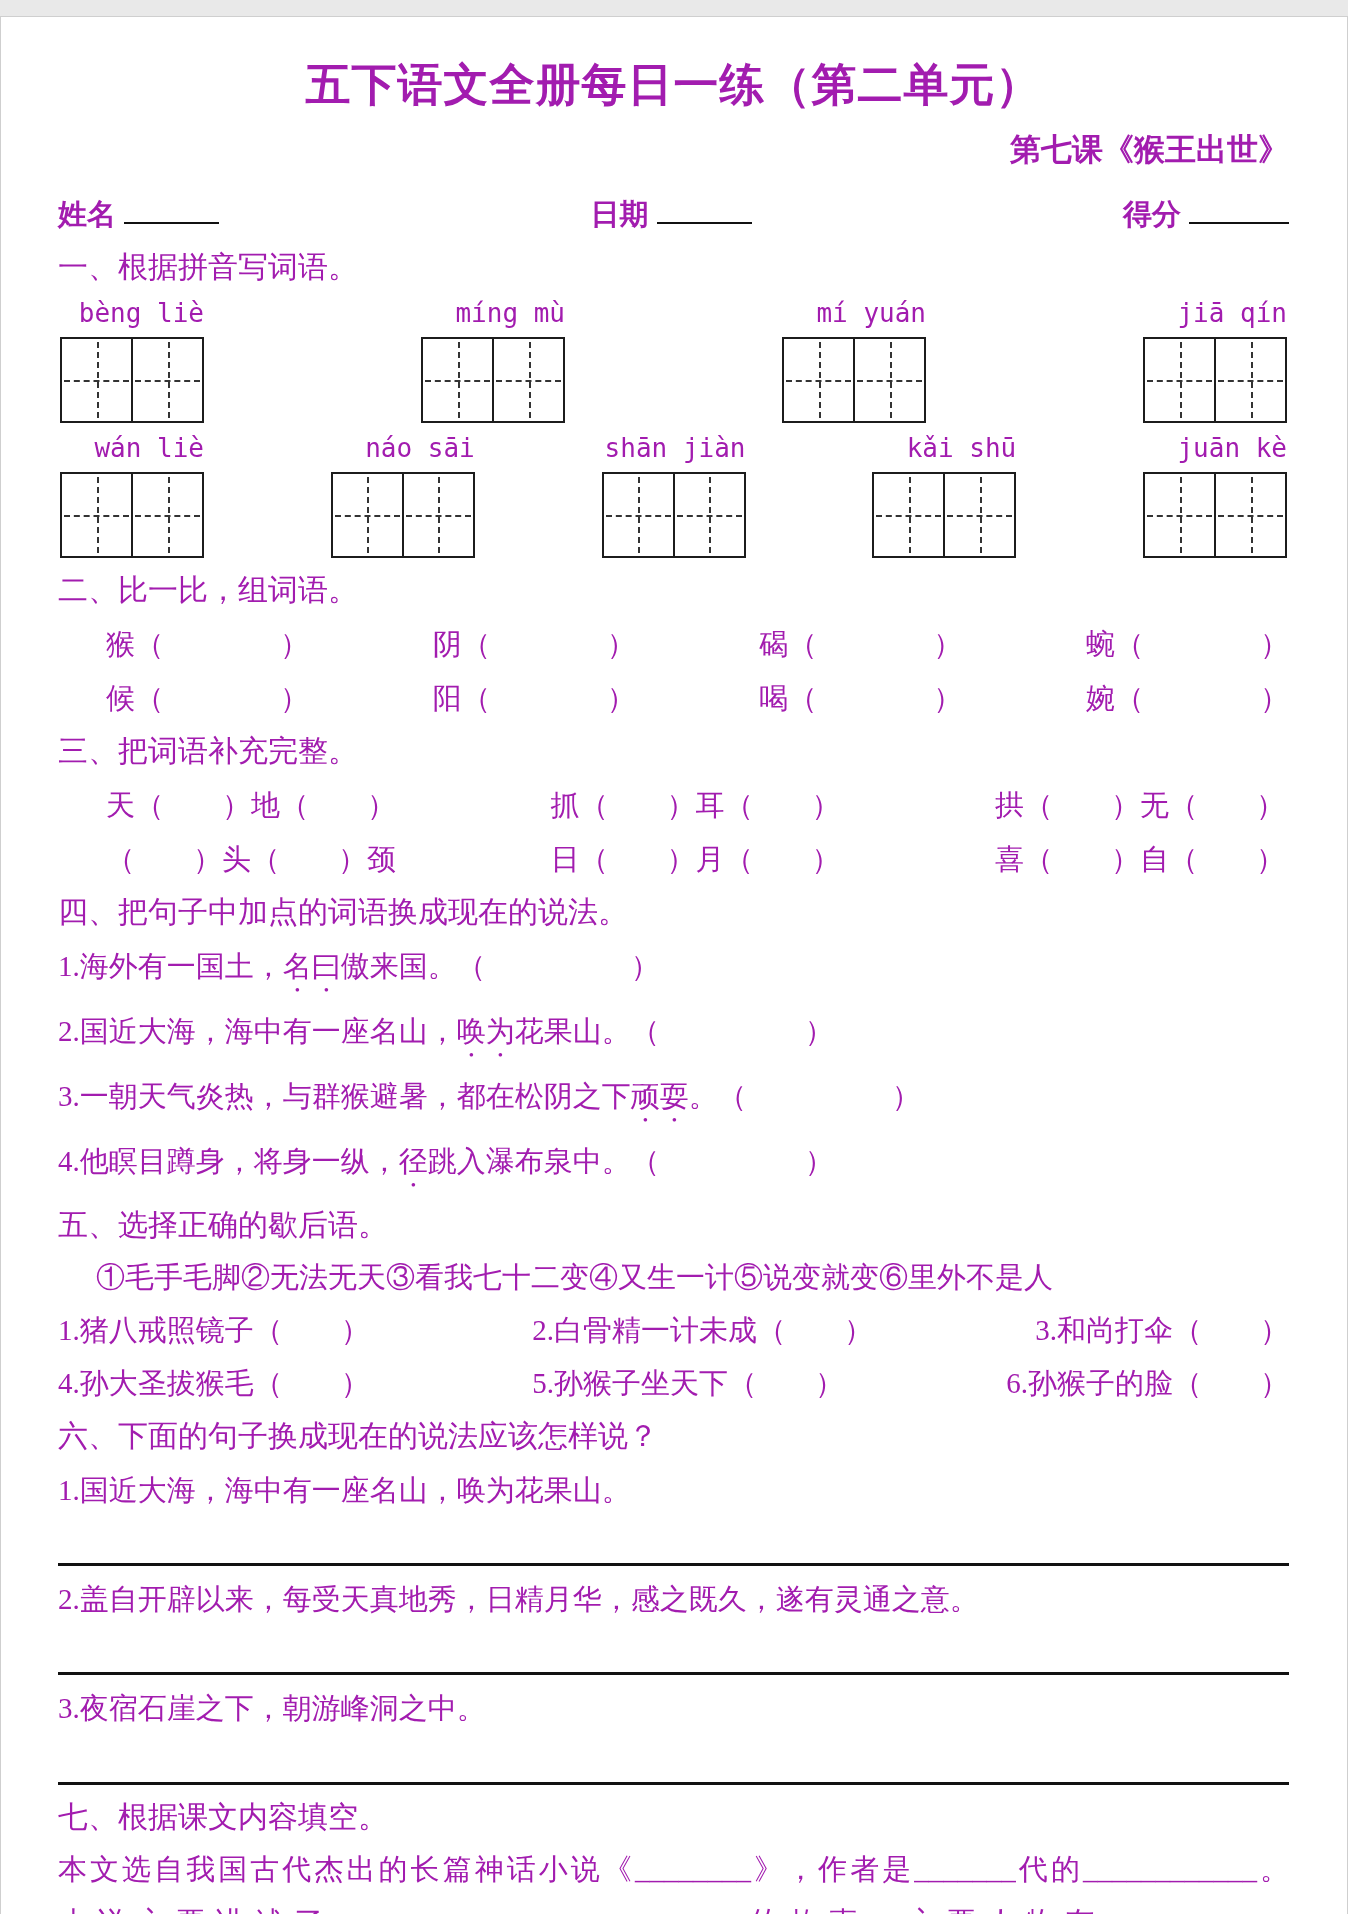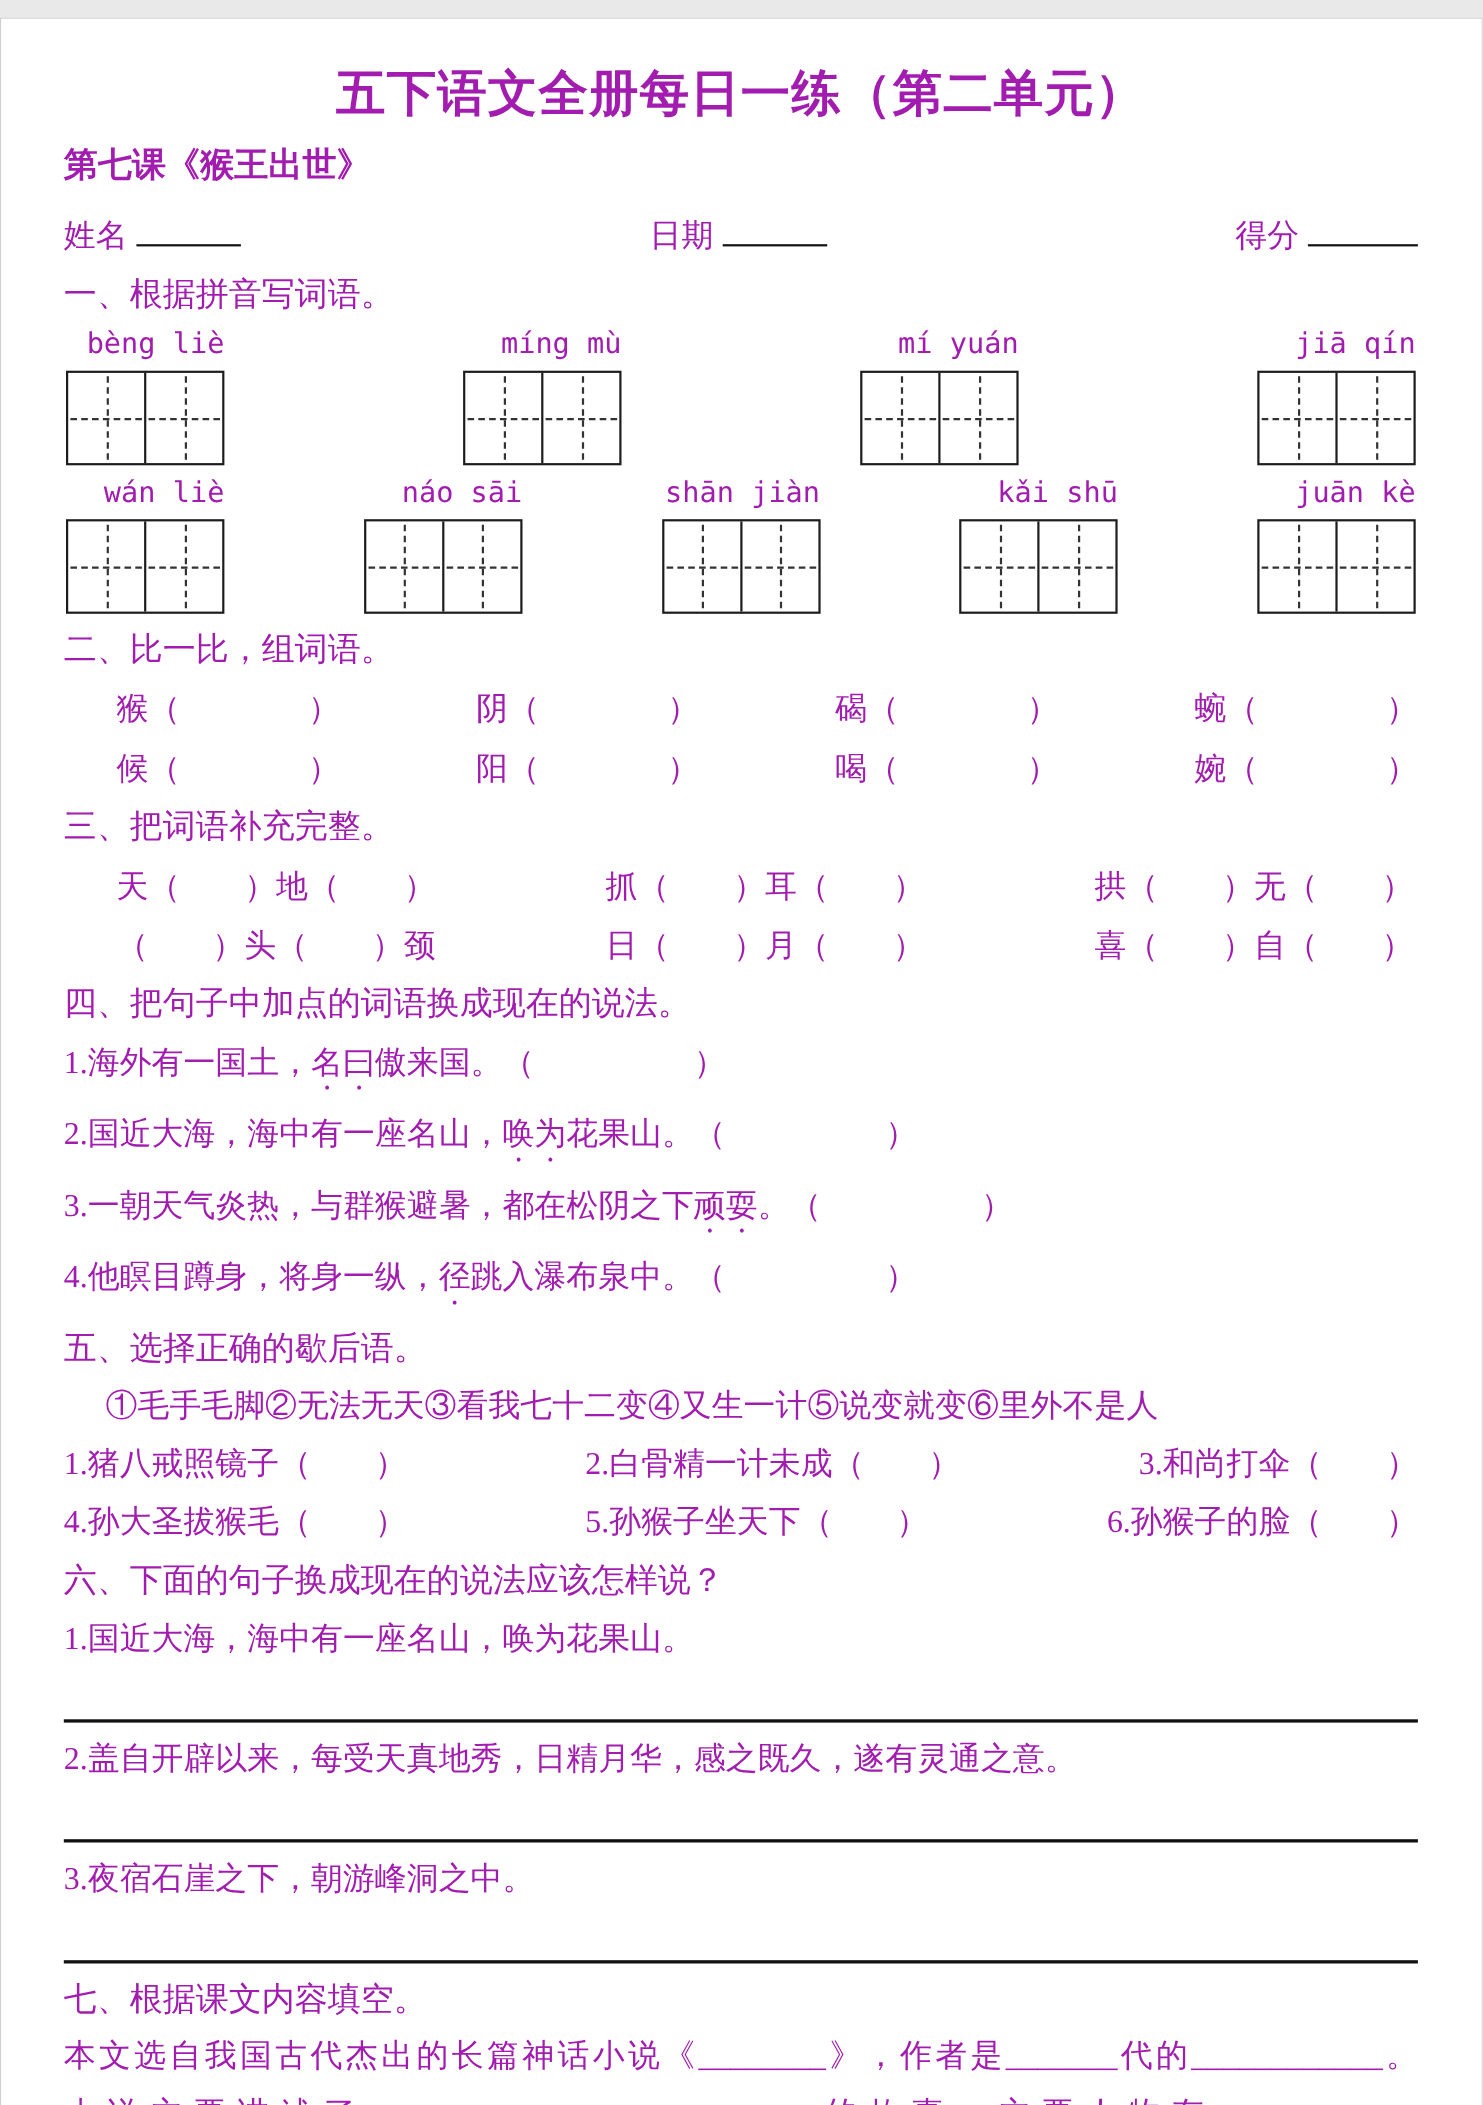--- a/index.html
+++ b/index.html
@@ -18,29 +18,30 @@
   }
   .title {
     margin:14px 0 0 0;
     text-align:center;
     font-size:45px;
     font-weight:700;
     letter-spacing:1px;
   }
   .subtitle {
     margin:14px 0 0 0;
-    text-align:left;
+    text-align:right;
     font-size:31px;
     font-weight:700;
   }
   .meta-row {
     margin-top:22px;
     display:flex;
     justify-content:space-between;
     align-items:flex-start;
+    font-weight:bold;
   }
   .meta-row .meta { white-space:nowrap; }
   .blank {
     display:inline-block;
     border-bottom:2px solid #111;
     height:1em;
     vertical-align:baseline;
     margin-left:8px;
   }
   .w95 { width:95px; } .w100 { width:100px; }

